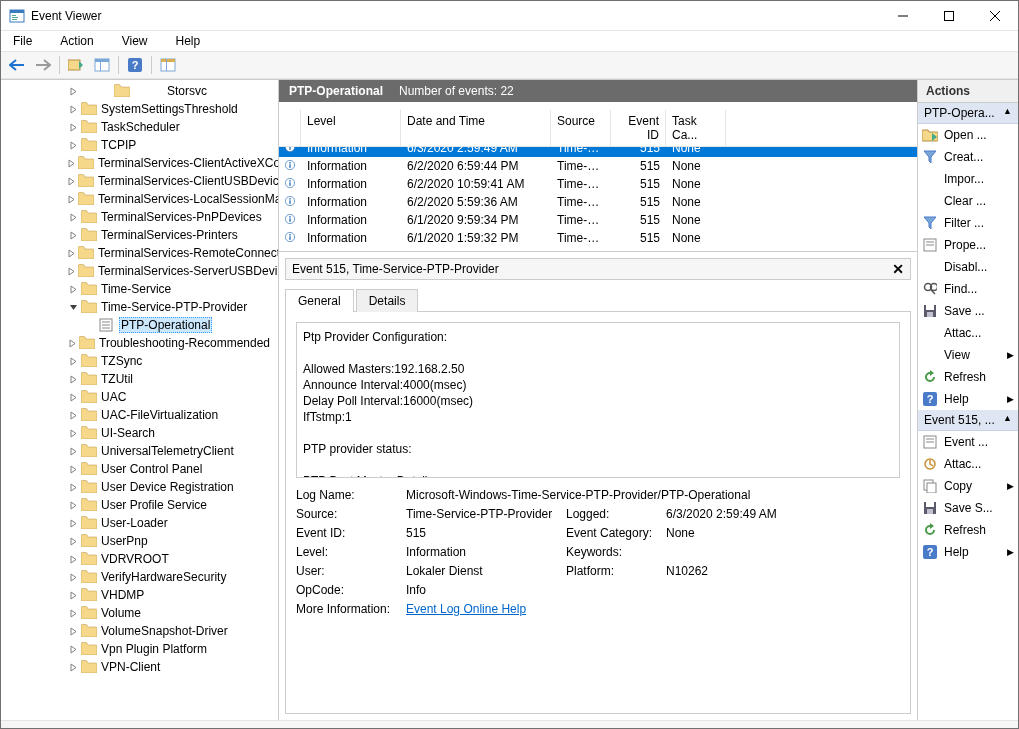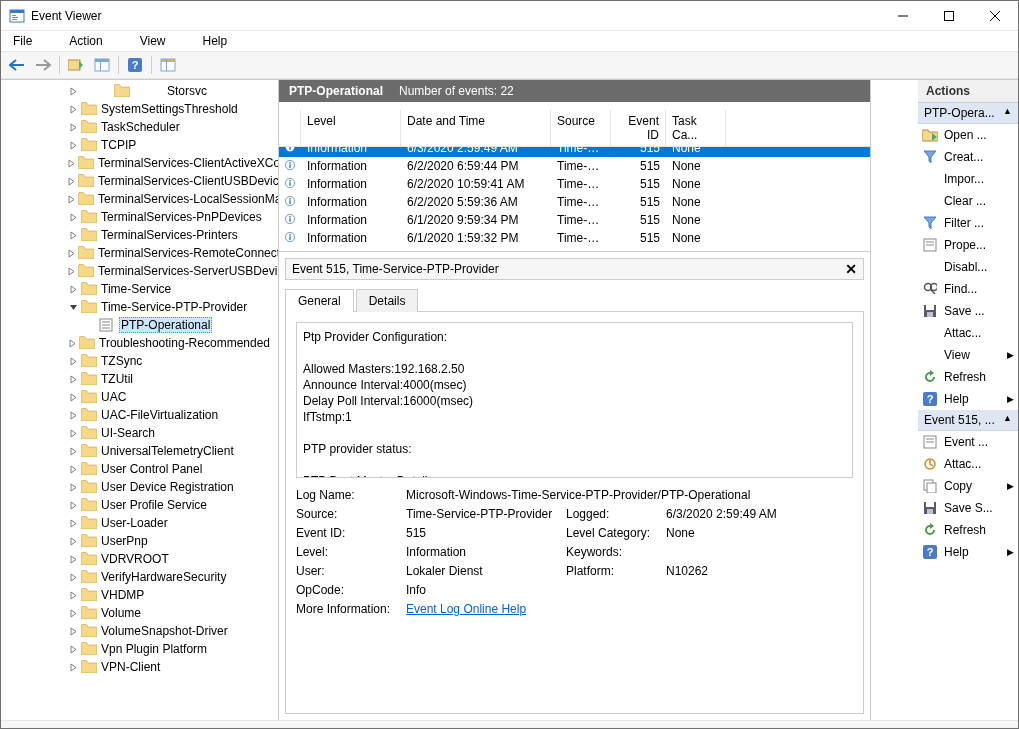--- a/index.html
+++ b/index.html
@@ -6,21 +6,21 @@
 body { font-family: "Segoe UI", Tahoma, sans-serif; font-size: 12px; background: #fff; overflow: hidden; }
 .window { width: 1019px; height: 729px; border: 1px solid #707070; display: flex; flex-direction: column; background: #fff; }
 
 .titlebar { height: 30px; display: flex; align-items: center; background: #fff; border-bottom: 1px solid #e5e5e5; }
 .titlebar .app-icon { width: 16px; height: 16px; margin: 0 6px 0 8px; }
 .titlebar .title { flex: 1; font-size: 12px; }
 .titlebar .win-btns { display: flex; }
 .titlebar .win-btn { width: 46px; height: 30px; display: flex; align-items: center; justify-content: center; }
 .titlebar .win-btn svg { width: 10px; height: 10px; }
 
-.menubar { height: 20px; display: flex; align-items: center; padding: 0 4px; gap: 21px; text-align: center; }
+.menubar { height: 20px; display: flex; align-items: center; padding: 0 4px; gap: 12px; text-align: center; }
 .menubar span { padding: 2px 8px; }
 
 .toolbar { height: 28px; border-top: 1px solid #e5e5e5; border-bottom: 1px solid #e5e5e5; display: flex; align-items: center; padding: 0 4px; gap: 2px; background: #f6f6f6; }
 .toolbar .tb-btn { width: 24px; height: 22px; display: flex; align-items: center; justify-content: center; border: 1px solid transparent; }
 .toolbar .tb-sep { width: 1px; height: 18px; background: #ccc; margin: 0 2px; }
 
 .content { flex: 1; display: flex; border-top: 1px solid #ccc; min-height: 0; }
 
 .tree-pane { width: 278px; border-right: 1px solid #ccc; overflow: hidden; display: flex; flex-direction: column; }
 .tree-scroll { flex: 1; overflow-y: auto; overflow-x: auto; padding: 2px 0; }
@@ -65,21 +65,21 @@
 .detail-tab.active { background: #fff; }
 .detail-body { border: 1px solid #ccc; border-top: none; padding: 10px; flex: 1; display: flex; flex-direction: column; min-height: 0; overflow: hidden; }
 .detail-textarea { border: 1px solid #ccc; padding: 6px; height: 156px; overflow-y: scroll; font-size: 12px; line-height: 16px; white-space: pre-wrap; margin-bottom: 10px; }
 .detail-textarea::-webkit-scrollbar { width: 17px; }
 .detail-textarea::-webkit-scrollbar-track { background: #f0f0f0; }
 .detail-textarea::-webkit-scrollbar-thumb { background: #c0c0c0; }
 .detail-grid { display: grid; grid-template-columns: 110px 160px 100px 1fr; row-gap: 5px; font-size: 12px; }
 .detail-grid .dg-label {}
 .detail-grid a { color: #0066cc; text-decoration: underline; }
 
-.actions-pane { width: 100px; display: flex; flex-direction: column; background: #fff; margin-left: 47px; }
+.actions-pane { width: 100px; display: flex; flex-direction: column; background: #fff; }
 .actions-title { background: #f0f0f0; color: #333; font-weight: 600; padding: 4px 8px; border-bottom: 1px solid #ccc; font-size: 12px; }
 .actions-section-head { background: #dde6f2; padding: 3px 6px; font-size: 12px; display: flex; align-items: flex-start; justify-content: space-between; border-bottom: 1px solid #c8d4e6; }
 .actions-section-head .chev { font-size: 9px; }
 .action-item { display: flex; align-items: center; padding: 3px 4px; font-size: 12px; gap: 6px; white-space: nowrap; overflow: hidden; }
 .action-item .ai-icon { width: 16px; height: 16px; display: flex; align-items: center; justify-content: center; flex-shrink: 0; }
 .action-item .ai-label { overflow: hidden; text-overflow: ellipsis; flex: 1; }
 .action-item .ai-arrow { font-size: 9px; }
 
 .bottom-border { height: 8px; border-top: 1px solid #e5e5e5; background: #f6f6f6; }
 </style>
@@ -661,21 +661,21 @@
 Name:</div>
           <div class="detail-grid">
             <div class="dg-label">Log Name:</div>
             <div style="grid-column: span 3">Microsoft-Windows-Time-Service-PTP-Provider/PTP-Operational</div>
             <div class="dg-label">Source:</div>
             <div>Time-Service-PTP-Provider</div>
             <div class="dg-label">Logged:</div>
             <div>6/3/2020 2:59:49 AM</div>
             <div class="dg-label">Event ID:</div>
             <div>515</div>
-            <div class="dg-label">Level Category:</div>
+            <div class="dg-label">Event Category:</div>
             <div>None</div>
             <div class="dg-label">Level:</div>
             <div>Information</div>
             <div class="dg-label">Keywords:</div>
             <div></div>
             <div class="dg-label">User:</div>
             <div>Lokaler Dienst</div>
             <div class="dg-label">Platform:</div>
             <div>N10262</div>
             <div class="dg-label">OpCode:</div>

